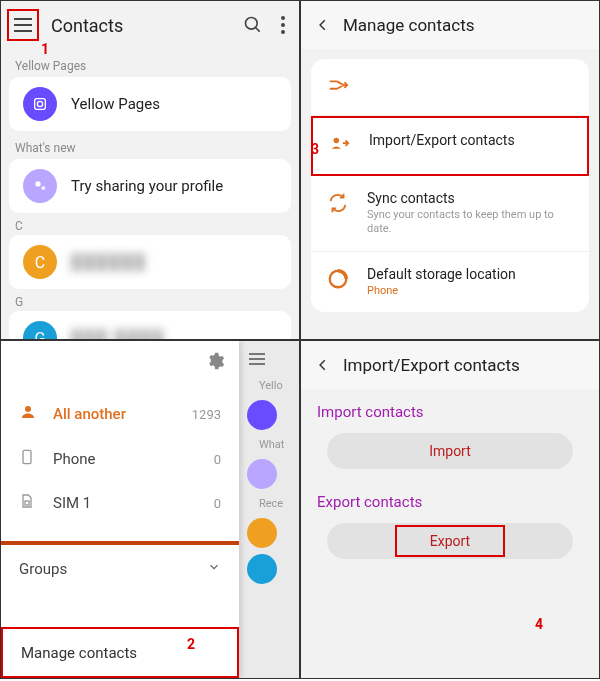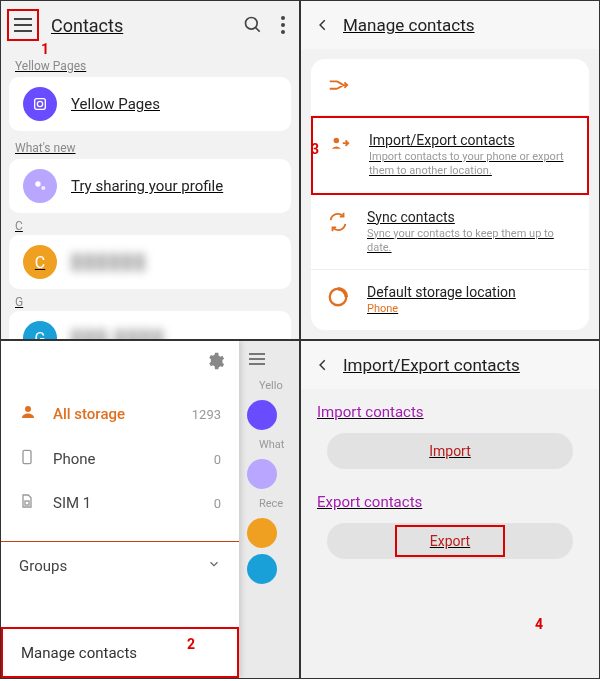--- a/index.html
+++ b/index.html
@@ -1,17 +1,17 @@
 <!DOCTYPE html>
 <html><head>
 <meta charset="utf-8">
 <style>
   * { box-sizing: border-box; margin: 0; padding: 0; font-family: -apple-system, Roboto, sans-serif; }
   body { background: #fff; width: 600px; height: 681px; }
-  .grid { display: grid; grid-template-columns: 1fr 1fr; width: 600px; text-decoration: underline; }
+  .grid { display: grid; grid-template-columns: 1fr 1fr; width: 600px; }
   .panel { border: 1px solid #333; background: #f2f2f2; position: relative; overflow: hidden; }
   .p1 { height: 340px; }
   .p2 { height: 340px; }
   .p3 { height: 339px; }
   .p4 { height: 339px; }
 
   
   .header1 { display: flex; align-items: center; height: 48px; background: #f2f2f2; padding: 0 6px; }
   .hamburger { width: 32px; height: 32px; border: 2px solid #d00; display: flex; align-items: center; justify-content: center; }
   .hamburger-inner { width: 18px; height: 14px; border-top: 2px solid #444; border-bottom: 2px solid #444; position: relative; }
@@ -51,21 +51,21 @@
   .drawer { position:absolute; left:0; top:0; bottom:0; width: 238px; background:#fff; box-shadow: 2px 0 6px rgba(0,0,0,.15); display:flex; flex-direction:column; }
   .drawer-top { display:flex; justify-content:flex-end; padding:10px 14px; }
   .gear { color:#888; }
   .drawer-list { padding: 6px 0; }
   .d-item { display:flex; align-items:center; padding: 12px 18px; }
   .d-icon { width:20px; margin-right:14px; color:#888; }
   .d-icon.orange { color:#e07020; }
   .d-label { flex:1; font-size:15px; color:#444; }
   .d-label.orange { color:#e07020; font-weight:500; }
   .d-count { font-size:13px; color:#999; }
-  .drawer-groups { padding: 14px 18px; display:flex; align-items:center; justify-content:space-between; border-top:1px solid #c2410c; margin-top:10px; }
+  .drawer-groups { padding: 14px 18px; display:flex; align-items:center; justify-content:space-between; border-top:4px solid #c2410c; margin-top:10px; }
   .drawer-bottom { margin-top:auto; padding: 14px 18px; border-top:1px solid #eee; }
   .drawer-bottom.hl { border:2px solid #d00; border-top:2px solid #d00; }
   .behind { position:absolute; right:0; top:0; bottom:0; left:238px; background:#eaeaea; }
   .behind-ham { padding:12px 10px; }
   .behind-label { font-size:11px; color:#999; padding: 2px 8px; margin-left: 12px; }
   .behind-av { width:30px; height:30px; border-radius:50%; margin:6px 8px; }
 
   
   .p4-body { padding: 0 0; }
   .p4-sec-label { font-size:15px; color:#a21caf; padding: 14px 16px 6px; }
@@ -170,21 +170,20 @@
     <div class="mc-item hl">
       <div class="mc-icon">
         <svg width="22" height="22" viewBox="0 0 24 24" fill="#e07020">
               <circle cx="8" cy="7" r="3"></circle>
               <path d="M3 16 Q8 11 13 16 Z"></path>
               <path d="M15 10 L21 10 M18 7 L21 10 L18 13" fill="none" stroke="#e07020" stroke-width="2"></path>
             </svg>
       </div>
       <div class="mc-texts">
         <div class="mc-title">Import/Export contacts</div>
-        <div class="mc-sub">Import contacts to your phone or export them to another location.</div>
       </div>
     </div>
     <div class="mc-item">
       <div class="mc-icon">
         <svg width="22" height="22" viewBox="0 0 24 24" fill="none" stroke="#e07020" stroke-width="2">
               <path d="M4 10 A8 8 0 0 1 18 6"></path>
               <polyline points="18 2 18 6 14 6"></polyline>
               <path d="M20 14 A8 8 0 0 1 6 18"></path>
               <polyline points="6 22 6 18 10 18"></polyline>
             </svg>
@@ -234,21 +233,21 @@
       </span>
     </div>
     <div class="drawer-list">
       <div class="d-item">
         <span class="d-icon orange">
           <svg width="18" height="18" viewBox="0 0 24 24" fill="#e07020">
                 <circle cx="12" cy="8" r="4"></circle>
                 <path d="M4 20c0-4 4-6 8-6s8 2 8 6z"></path>
               </svg>
         </span>
-        <span class="d-label orange">All storage</span>
+        <span class="d-label orange">All another</span>
         <span class="d-count">1293</span>
       </div>
       <div class="d-item">
         <span class="d-icon">
           <svg width="16" height="16" viewBox="0 0 24 24" fill="none" stroke="#999" stroke-width="2">
                 <rect x="6" y="2" width="12" height="20" rx="2"></rect>
               </svg>
         </span>
         <span class="d-label">Phone</span>
         <span class="d-count">0</span>

